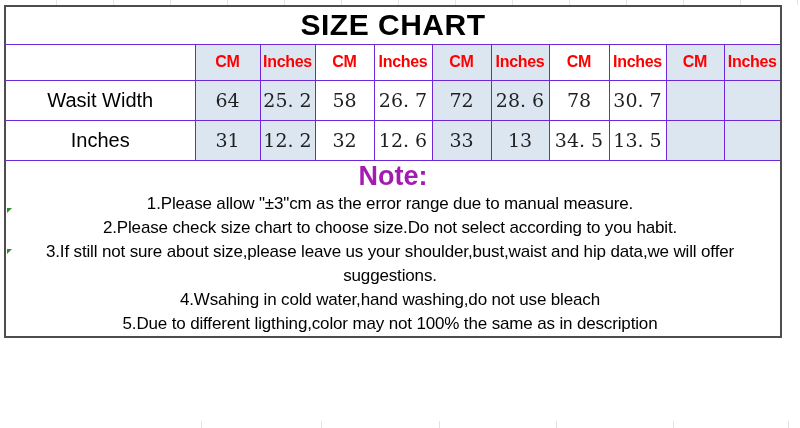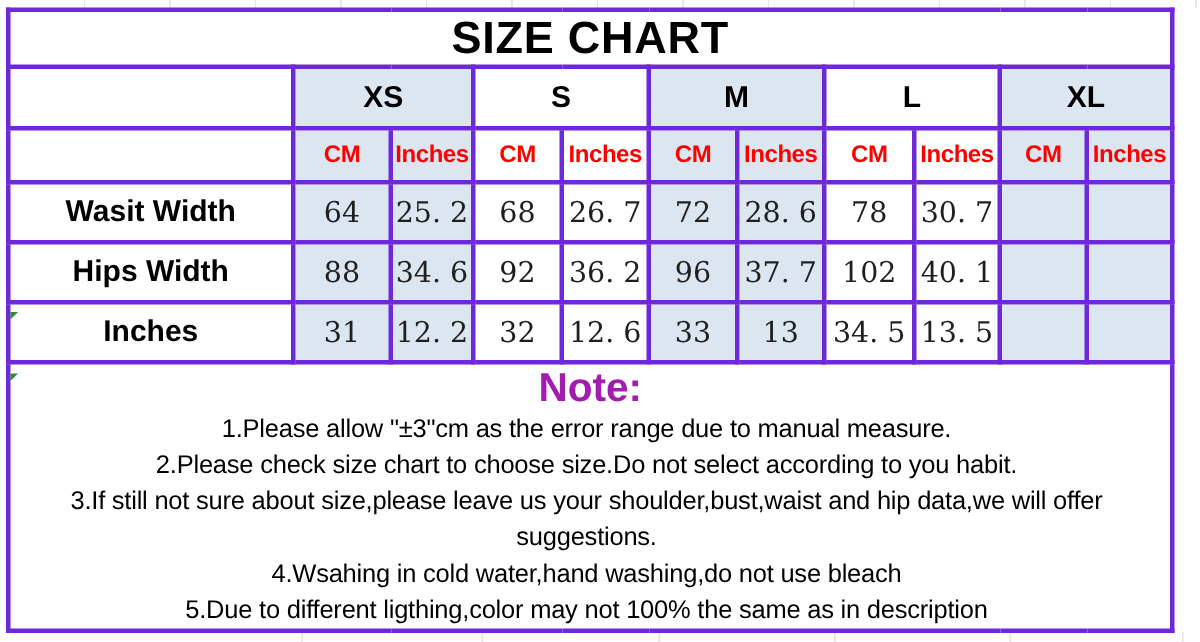--- a/index.html
+++ b/index.html
@@ -18,31 +18,31 @@
   .grid-tick{
     position:absolute;bottom:0;width:1px;height:7px;background:#e2e2e2;
   }
   
   table.sizechart{
     position:absolute;left:4px;top:5px;
     border-collapse:collapse;table-layout:fixed;
     border:2px solid #4d4d4d;
   }
   table.sizechart td{
-    border:3px solid #6d28d9;
+    border:1px solid #6d28d9;
     padding:0;text-align:center;vertical-align:middle;overflow:hidden;
   }
   tr.r-title{height:38px;}
   tr.r-size{height:41px;}
   tr.r-unit{height:36px;padding-left:44px;}
   tr.r-data{height:40px;}
   td.title-cell{font-size:30px;font-weight:bold;color:#000;letter-spacing:0.5px;}
   td.size-cell{font-size:20px;font-weight:bold;color:#000;}
   td.unit-cell{font-size:16px;font-weight:bold;color:#ff0000;letter-spacing:-0.3px;}
-  td.rowlabel-cell{font-size:20px;font-weight:bold;color:#000;}
+  td.rowlabel-cell{font-size:20px;font-weight:normal;color:#000;}
   td.num-cell{
     font-family:"DejaVu Serif","Liberation Serif",serif;
     font-size:19px;color:#1f1f1f;
   }
   .shade{background:#dce6f1;}
   td.note-cell{
     height:166px;text-align:left;vertical-align:top;
     padding:1px 8px 0 10px;
   }
   .note-heading{font-size:27px;font-weight:bold;color:#a21caf;line-height:1.15;}
@@ -78,70 +78,49 @@
       <col style="width:57px;">
     <col style="width:58px;">
       <col style="width:57px;">
   </colgroup>
 
   <tbody>
       <tr class="r-title">
     <td class="title-cell" colspan="11">SIZE CHART</td>
   </tr>
 
-  <tr class="r-size">
-    <td></td>
-    <td class="size-cell shade" colspan="2">XS</td>
-    <td class="size-cell" colspan="2">S</td>
-    <td class="size-cell shade" colspan="2">M</td>
-    <td class="size-cell" colspan="2">L</td>
-    <td class="size-cell shade" colspan="2">XL</td>
-  </tr>
 
   <tr class="r-unit">
     <td></td>
     <td class="unit-cell shade">CM</td>
     <td class="unit-cell shade">Inches</td>
     <td class="unit-cell">CM</td>
     <td class="unit-cell">Inches</td>
     <td class="unit-cell shade">CM</td>
     <td class="unit-cell shade">Inches</td>
     <td class="unit-cell">CM</td>
     <td class="unit-cell">Inches</td>
     <td class="unit-cell shade">CM</td>
     <td class="unit-cell shade">Inches</td>
   </tr>
 
   <tr class="r-data">
     <td class="rowlabel-cell">Wasit Width</td>
     <td class="num-cell shade">64</td>
     <td class="num-cell shade">25. 2</td>
-    <td class="num-cell">68</td>
+    <td class="num-cell">58</td>
     <td class="num-cell">26. 7</td>
     <td class="num-cell shade">72</td>
     <td class="num-cell shade">28. 6</td>
     <td class="num-cell">78</td>
     <td class="num-cell">30. 7</td>
     <td class="num-cell shade"></td>
     <td class="num-cell shade"></td>
   </tr>
 
-  <tr class="r-data">
-    <td class="rowlabel-cell">Hips Width</td>
-    <td class="num-cell shade">88</td>
-    <td class="num-cell shade">34. 6</td>
-    <td class="num-cell">92</td>
-    <td class="num-cell">36. 2</td>
-    <td class="num-cell shade">96</td>
-    <td class="num-cell shade">37. 7</td>
-    <td class="num-cell">102</td>
-    <td class="num-cell">40. 1</td>
-    <td class="num-cell shade"></td>
-    <td class="num-cell shade"></td>
-  </tr>
 
   <tr class="r-data">
     <td class="rowlabel-cell">Inches</td>
     <td class="num-cell shade">31</td>
     <td class="num-cell shade">12. 2</td>
     <td class="num-cell">32</td>
     <td class="num-cell">12. 6</td>
     <td class="num-cell shade">33</td>
     <td class="num-cell shade">13</td>
     <td class="num-cell">34. 5</td>

